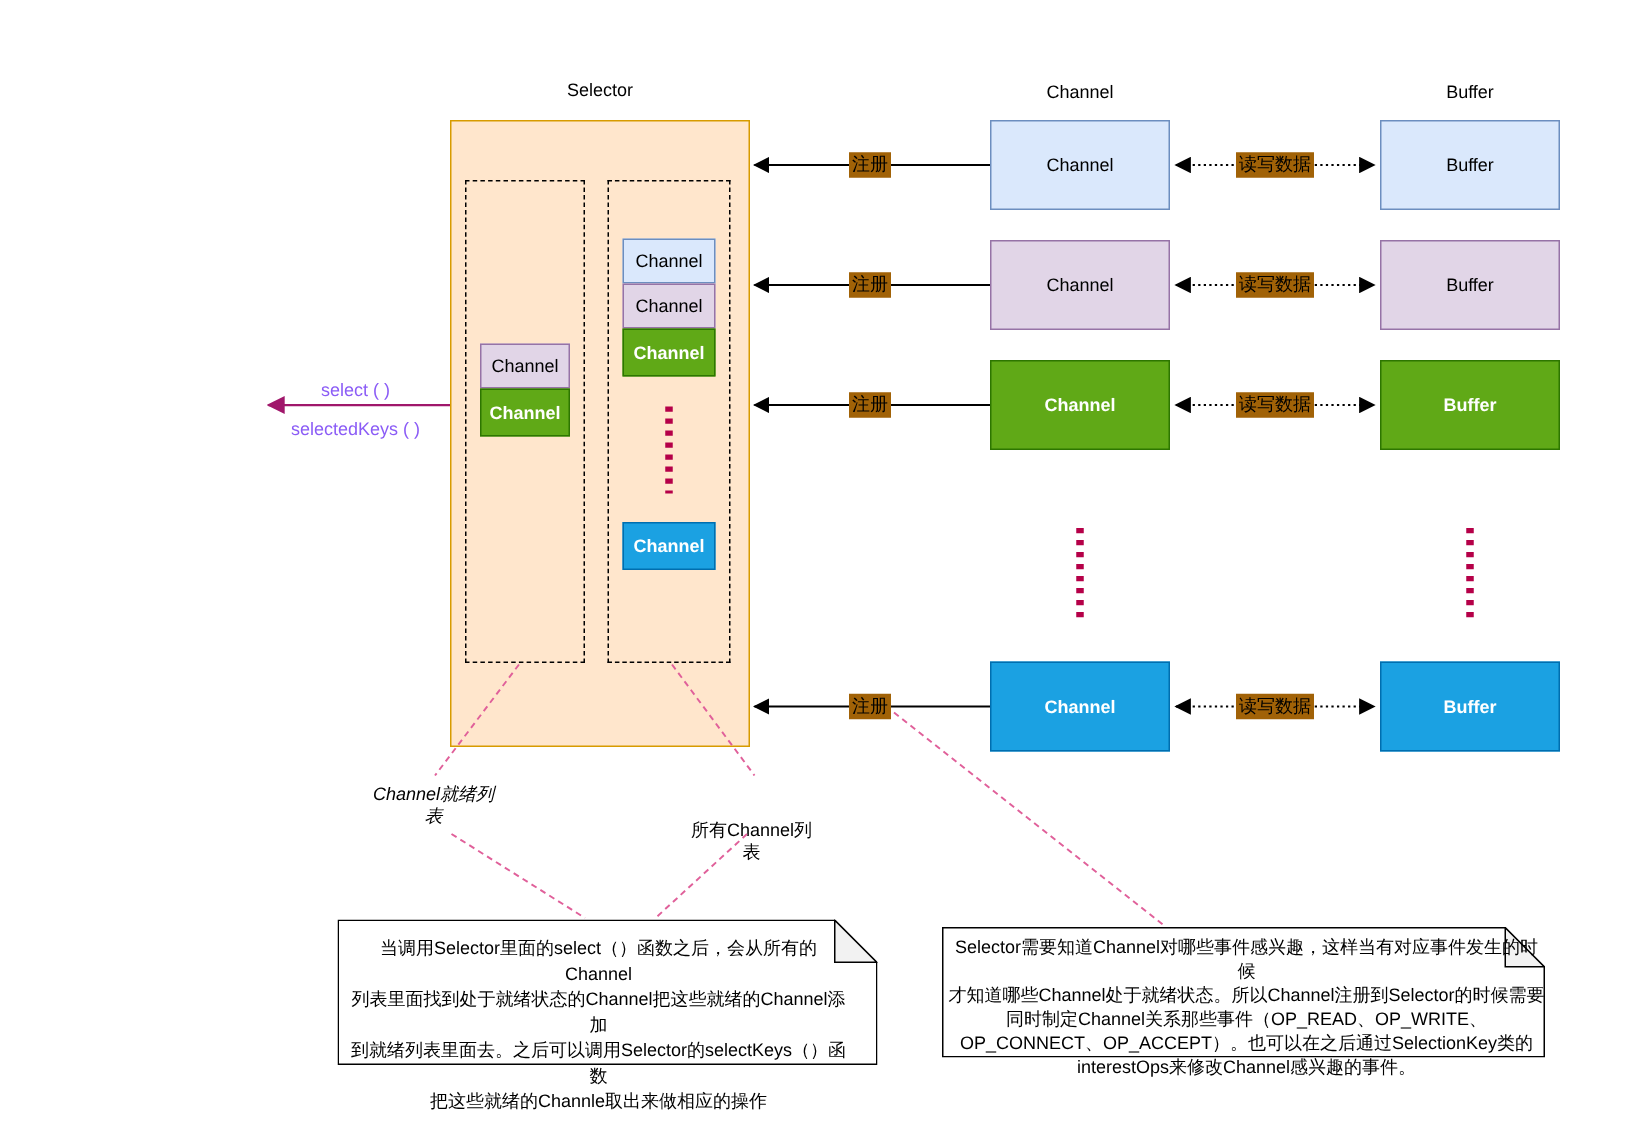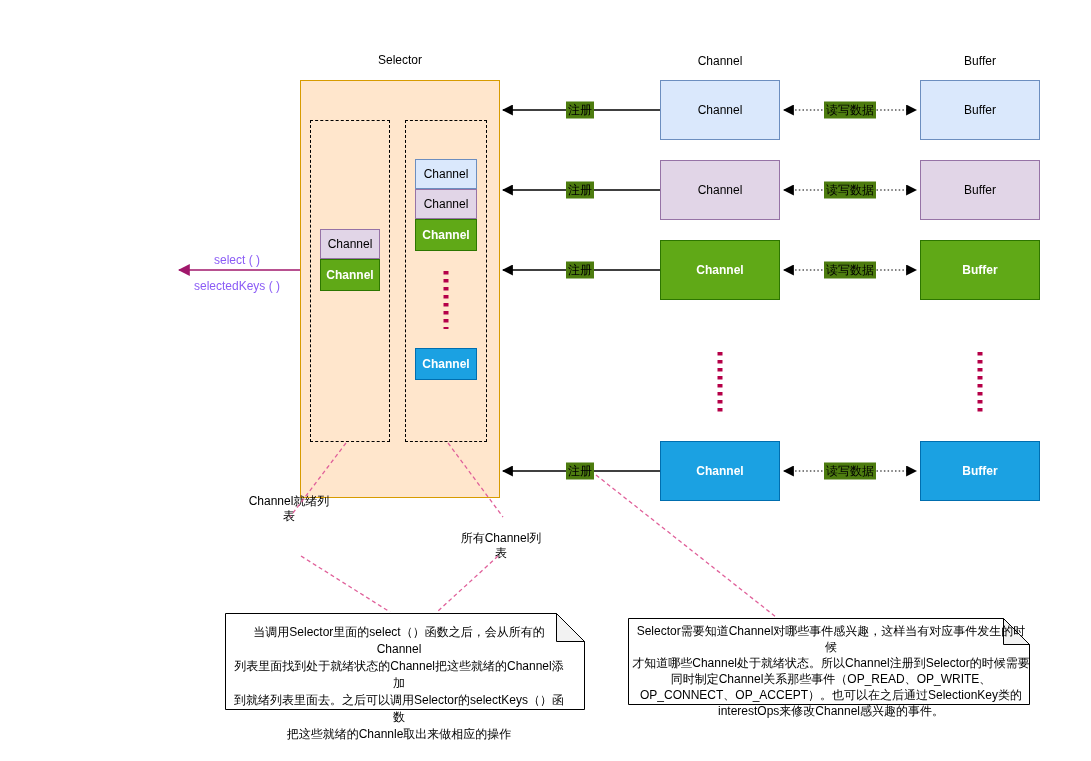--- a/index.html
+++ b/index.html
@@ -9,21 +9,21 @@
   .node{position:absolute;display:flex;align-items:center;justify-content:center;
         box-sizing:border-box;text-align:center;z-index:1;}
   .processor{background:#B6C6D1;border:1px solid #26455D;white-space:pre-line;line-height:1.3;}
   .selector-frame{background:#FFE6CC;border:1px solid #D79B00;}
   .dashed-list{position:absolute;border:1px dashed #000;background:transparent;box-sizing:border-box;z-index:1;}
   .cl-lightblue{background:#DAE8FC;border:1px solid #6C8EBF;color:#000;}
   .cl-lightpurple{background:#E1D5E7;border:1px solid #9673A6;color:#000;}
   .cl-green{background:#60A917;border:1px solid #2D7600;color:#fff;font-weight:bold;}
   .cl-blue{background:#1BA1E2;border:1px solid #006EAF;color:#fff;font-weight:bold;}
   .overlay{position:absolute;left:0;top:0;z-index:3;pointer-events:none;}
-  .line-label{position:absolute;transform:translate(-50%,-50%);background:#4d7c0f;padding:0 2px;
+  .line-label{position:absolute;transform:translate(-50%,-50%);background:#a16207;padding:0 2px;
               white-space:nowrap;z-index:4;color:#000;}
   .free-label{position:absolute;transform:translate(-50%,-50%);white-space:nowrap;z-index:4;color:#8b5cf6;}
   .caption{position:absolute;transform:translate(-50%,-50%);text-align:center;white-space:pre-line;
            line-height:1.25;z-index:2;color:#000;}
   .note{position:absolute;z-index:2;}
   .note svg{position:absolute;left:0;top:0;}
   .note-text{position:relative;box-sizing:border-box;width:100%;height:100%;text-align:center;
              white-space:pre-line;z-index:1;color:#000;}
   .note-left .note-text{padding:11px 18px 0 6px;line-height:17px;}
   .note-right .note-text{padding:5px 0 0 4px;line-height:16px;}
@@ -99,23 +99,23 @@
   <div class="line-label" style="left:580px;top:110px;">注册</div>
   <div class="line-label" style="left:580px;top:190px;">注册</div>
   <div class="line-label" style="left:580px;top:270px;">注册</div>
   <div class="line-label" style="left:580px;top:471px;">注册</div>
 
   <div class="line-label" style="left:850px;top:110px;">读写数据</div>
   <div class="line-label" style="left:850px;top:190px;">读写数据</div>
   <div class="line-label" style="left:850px;top:270px;">读写数据</div>
   <div class="line-label" style="left:850px;top:471px;">读写数据</div>
 
-  <div class="caption" style="left:289px;top:509px;">Channel就绪列
+  <div class="caption" style="left:289px;top:537px;font-style:italic;">Channel就绪列
 表</div>
-  <div class="caption" style="left:501px;top:546px;">所有Channel列
+  <div class="caption" style="left:501px;top:561px;">所有Channel列
 表</div>
 
   <div class="note note-left" style="left:225px;top:613px;width:360px;height:97px;">
     <svg width="360" height="97" viewBox="0 0 360 97">
       <path d="M0.5,0.5 H331.5 L359.5,28.5 V96.5 H0.5 Z" fill="#ffffff" stroke="#000000"></path>
       <path d="M331.5,0.5 V28.5 H359.5 Z" fill="#f2f2f2" stroke="#000000"></path>
     </svg>
     <div class="note-text">当调用Selector里面的select（）函数之后，会从所有的Channel
 列表里面找到处于就绪状态的Channel把这些就绪的Channel添加
 到就绪列表里面去。之后可以调用Selector的selectKeys（）函数

